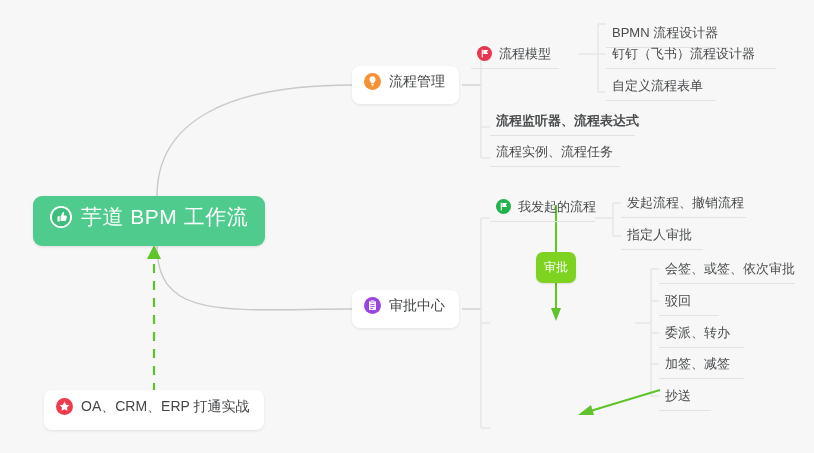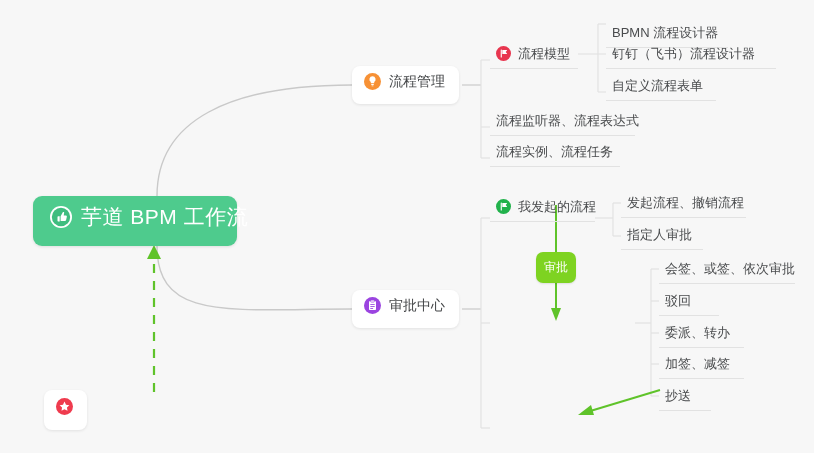--- a/index.html
+++ b/index.html
@@ -24,21 +24,21 @@
     width: 814px;
     height: 453px;
     pointer-events: none;
   }
 
   
   .root-node {
     position: absolute;
     left: 33px;
     top: 196px;
-    width: 204px;
+    width: 232px;
     height: 50px;
     background: #4ecb8d;
     border-radius: 9px;
     box-shadow: 0 1px 3px rgba(0,0,0,.10);
     display: flex;
     align-items: center;
     padding: 0 0 8px 17px;
     box-sizing: border-box;
   }
   .root-label {
@@ -175,42 +175,42 @@
       <svg width="17" height="17" viewBox="0 0 17 17">
         <circle cx="8.5" cy="8.5" r="8.5" fill="#f79135"></circle>
         <path d="M8.5 3.3a3.1 3.1 0 0 0-1.7 5.7v1.3h3.4V9a3.1 3.1 0 0 0-1.7-5.7z" fill="#ffffff"></path>
         <rect x="7.1" y="10.9" width="2.8" height="1.05" rx=".5" fill="#ffffff"></rect>
         <rect x="7.5" y="12.4" width="2" height=".95" rx=".45" fill="#ffffff"></rect>
       </svg>
     </span>
     <span class="card-label">流程管理</span>
   </div>
 
-  <div class="leaf-node" style="left:490px; top:39px; width:88px;">
+  <div class="leaf-node" style="left:471px; top:39px; width:88px;">
     <span class="icon">
       <svg width="15" height="15" viewBox="0 0 15 15">
         <circle cx="7.5" cy="7.5" r="7.5" fill="#e8364f"></circle>
         <rect x="4.7" y="3.5" width="1.15" height="8" rx=".5" fill="#ffffff"></rect>
         <path d="M6.3 3.9h4.4c.35 0 .5.4.27.66L9.7 6l1.27 1.44c.23.26.08.66-.27.66H6.3V3.9z" fill="#ffffff"></path>
       </svg>
     </span>
     <span class="leaf-label has-icon">流程模型</span>
   </div>
 
   <div class="leaf-node" style="left:606px; top:9px; width:122px;margin-top:9px;">
     <span class="leaf-label">BPMN 流程设计器</span>
   </div>
   <div class="leaf-node" style="left:606px; top:39px; width:170px;">
     <span class="leaf-label">钉钉（飞书）流程设计器</span>
   </div>
   <div class="leaf-node" style="left:606px; top:71px; width:110px;">
     <span class="leaf-label">自定义流程表单</span>
   </div>
 
-  <div class="leaf-node" style="left:490px; top:106px; width:145px;">
+  <div class="leaf-node" style="left:490px; top:106px; width:145px;font-weight:bold;">
     <span class="leaf-label">流程监听器、流程表达式</span>
   </div>
   <div class="leaf-node" style="left:490px; top:137px; width:130px;">
     <span class="leaf-label">流程实例、流程任务</span>
   </div>
 
   <div class="card-node" style="left:352px; top:290px;">
     <span class="icon">
       <svg width="17" height="17" viewBox="0 0 17 17">
         <circle cx="8.5" cy="8.5" r="8.5" fill="#9b44e0"></circle>
@@ -264,15 +264,16 @@
   </div>
 
 
   <div class="card-node" style="left:44px; top:390px; height:40px;">
     <span class="icon">
       <svg width="17" height="17" viewBox="0 0 17 17">
         <circle cx="8.5" cy="8.5" r="8.5" fill="#ef3b4e"></circle>
         <path d="M8.5 3.6l1.5 3.05 3.37.49-2.44 2.38.58 3.35-3.01-1.58-3.01 1.58.58-3.35L3.63 7.14l3.37-.49z" fill="#ffffff"></path>
       </svg>
     </span>
+    <span class="card-label">OA、CRM、ERP 打通实战</span>
   </div>
 
 </div>
 
 </body></html>

